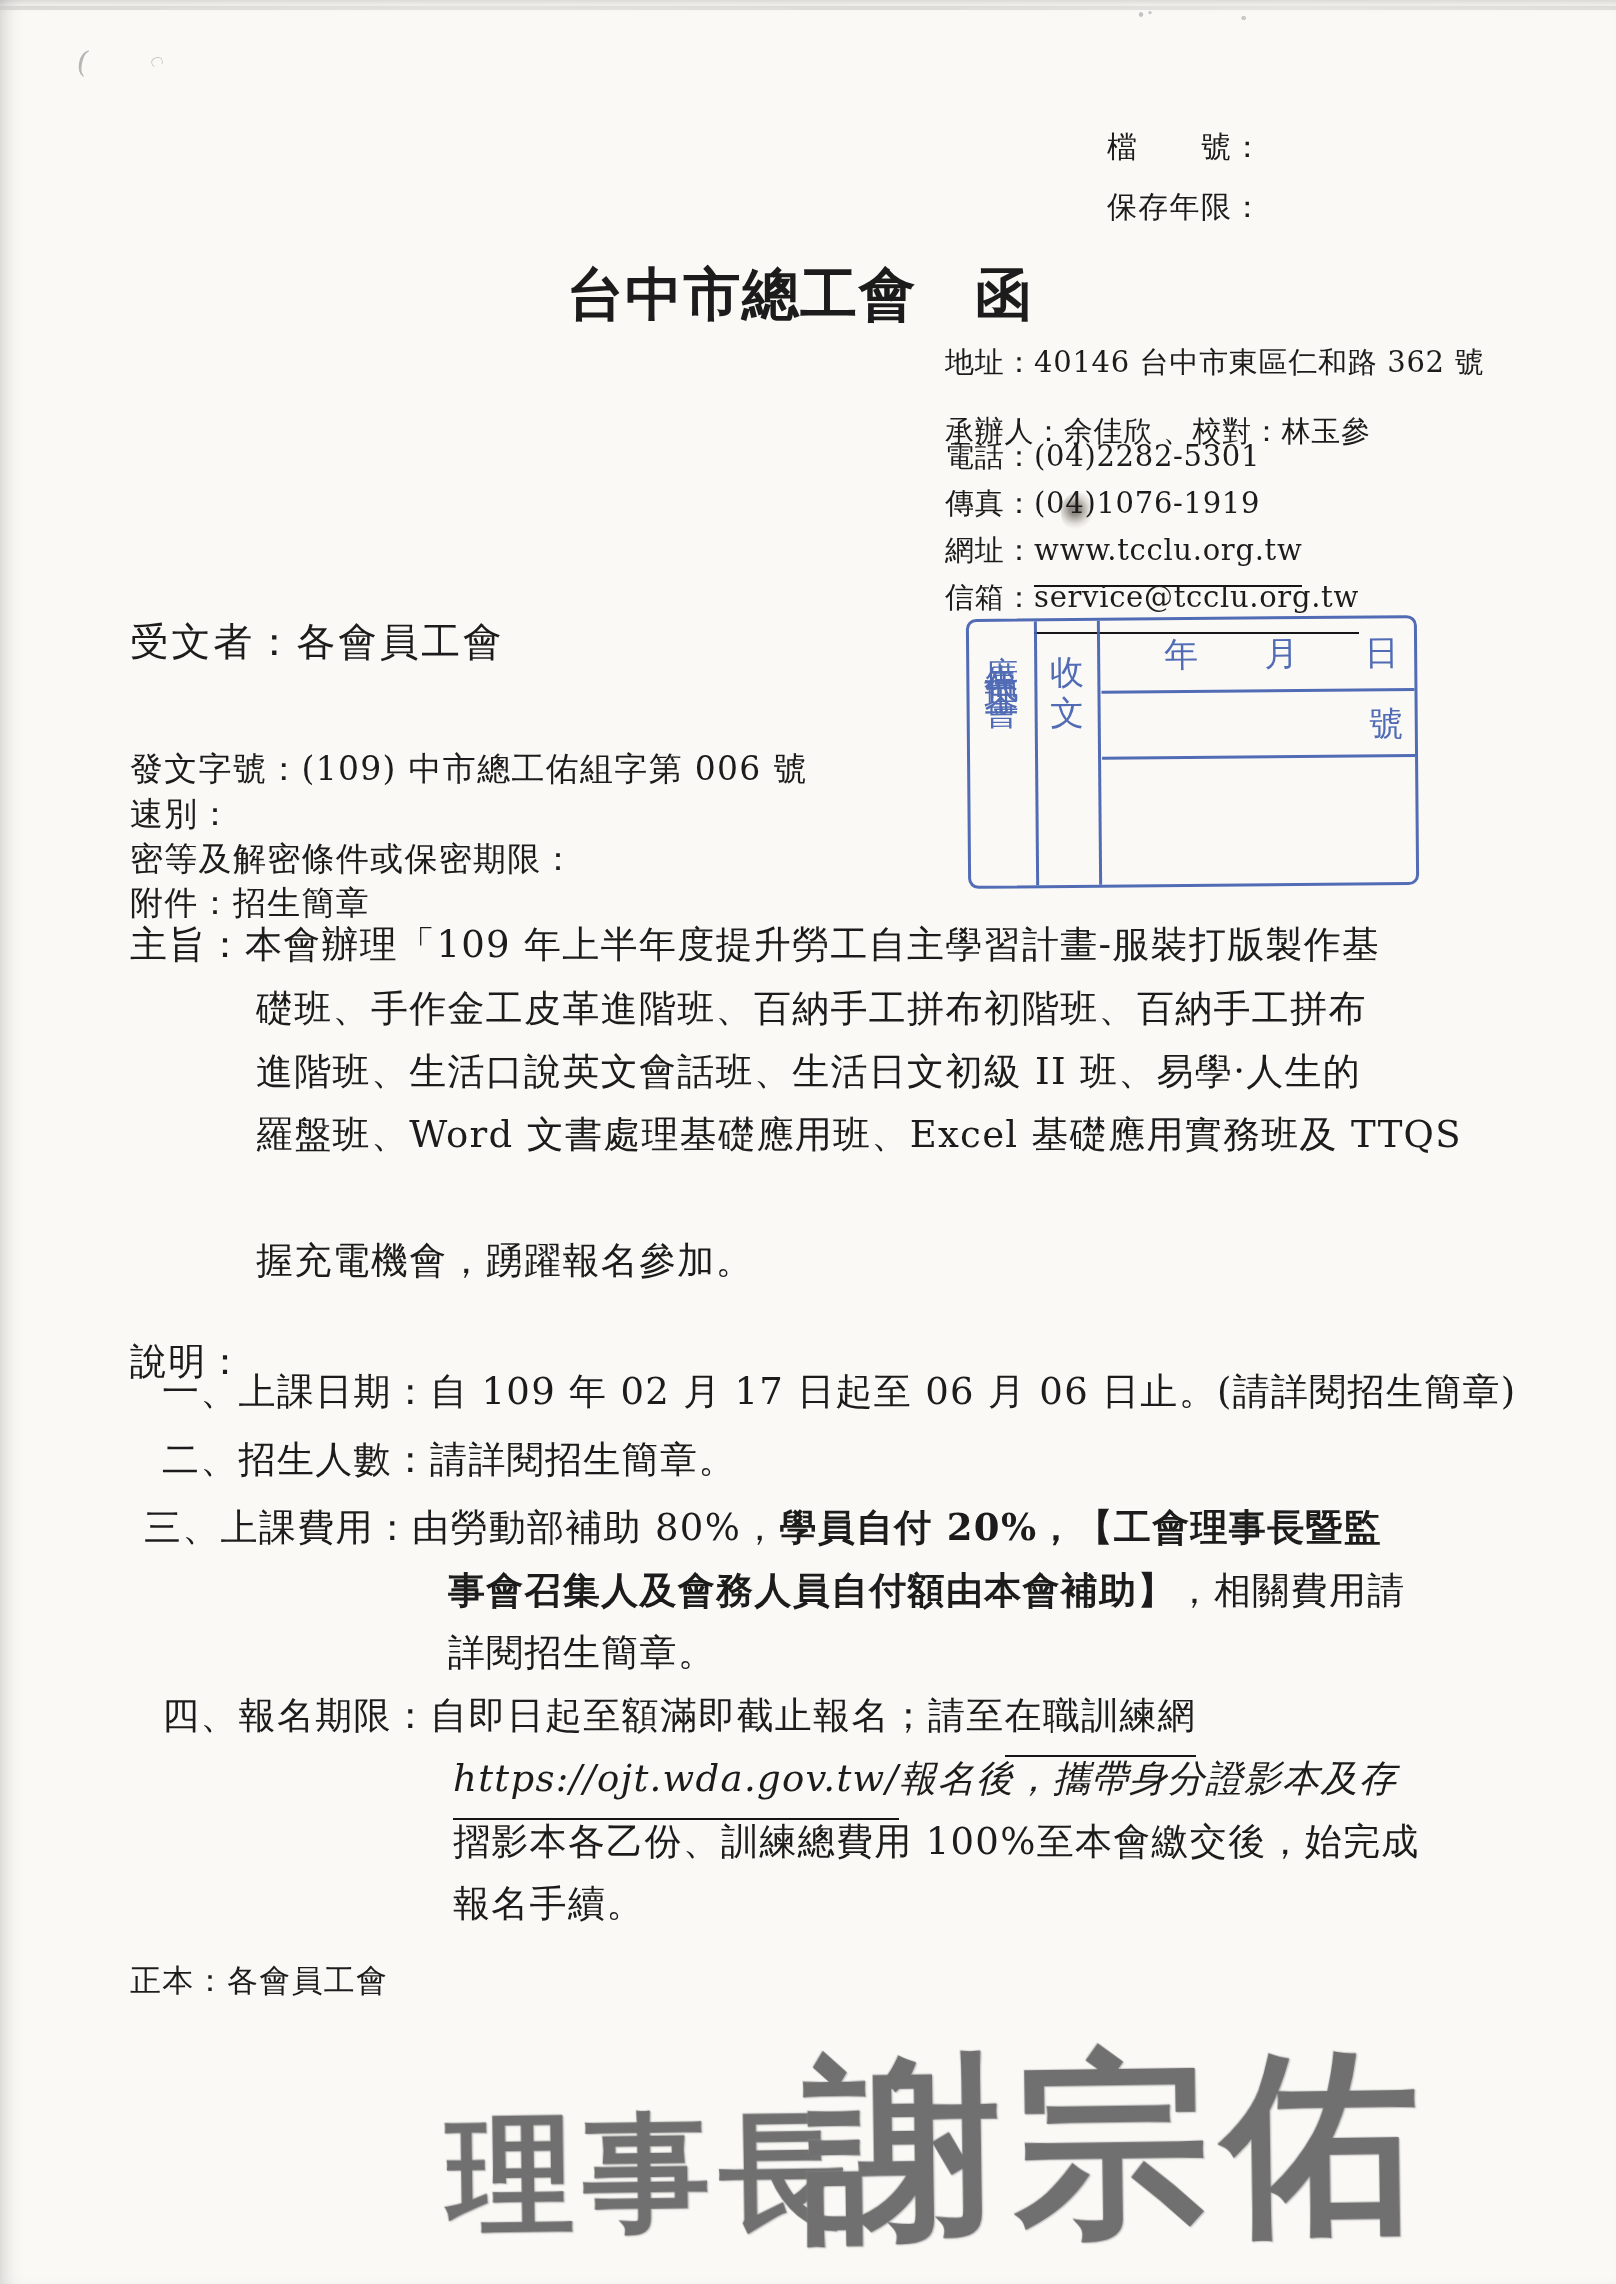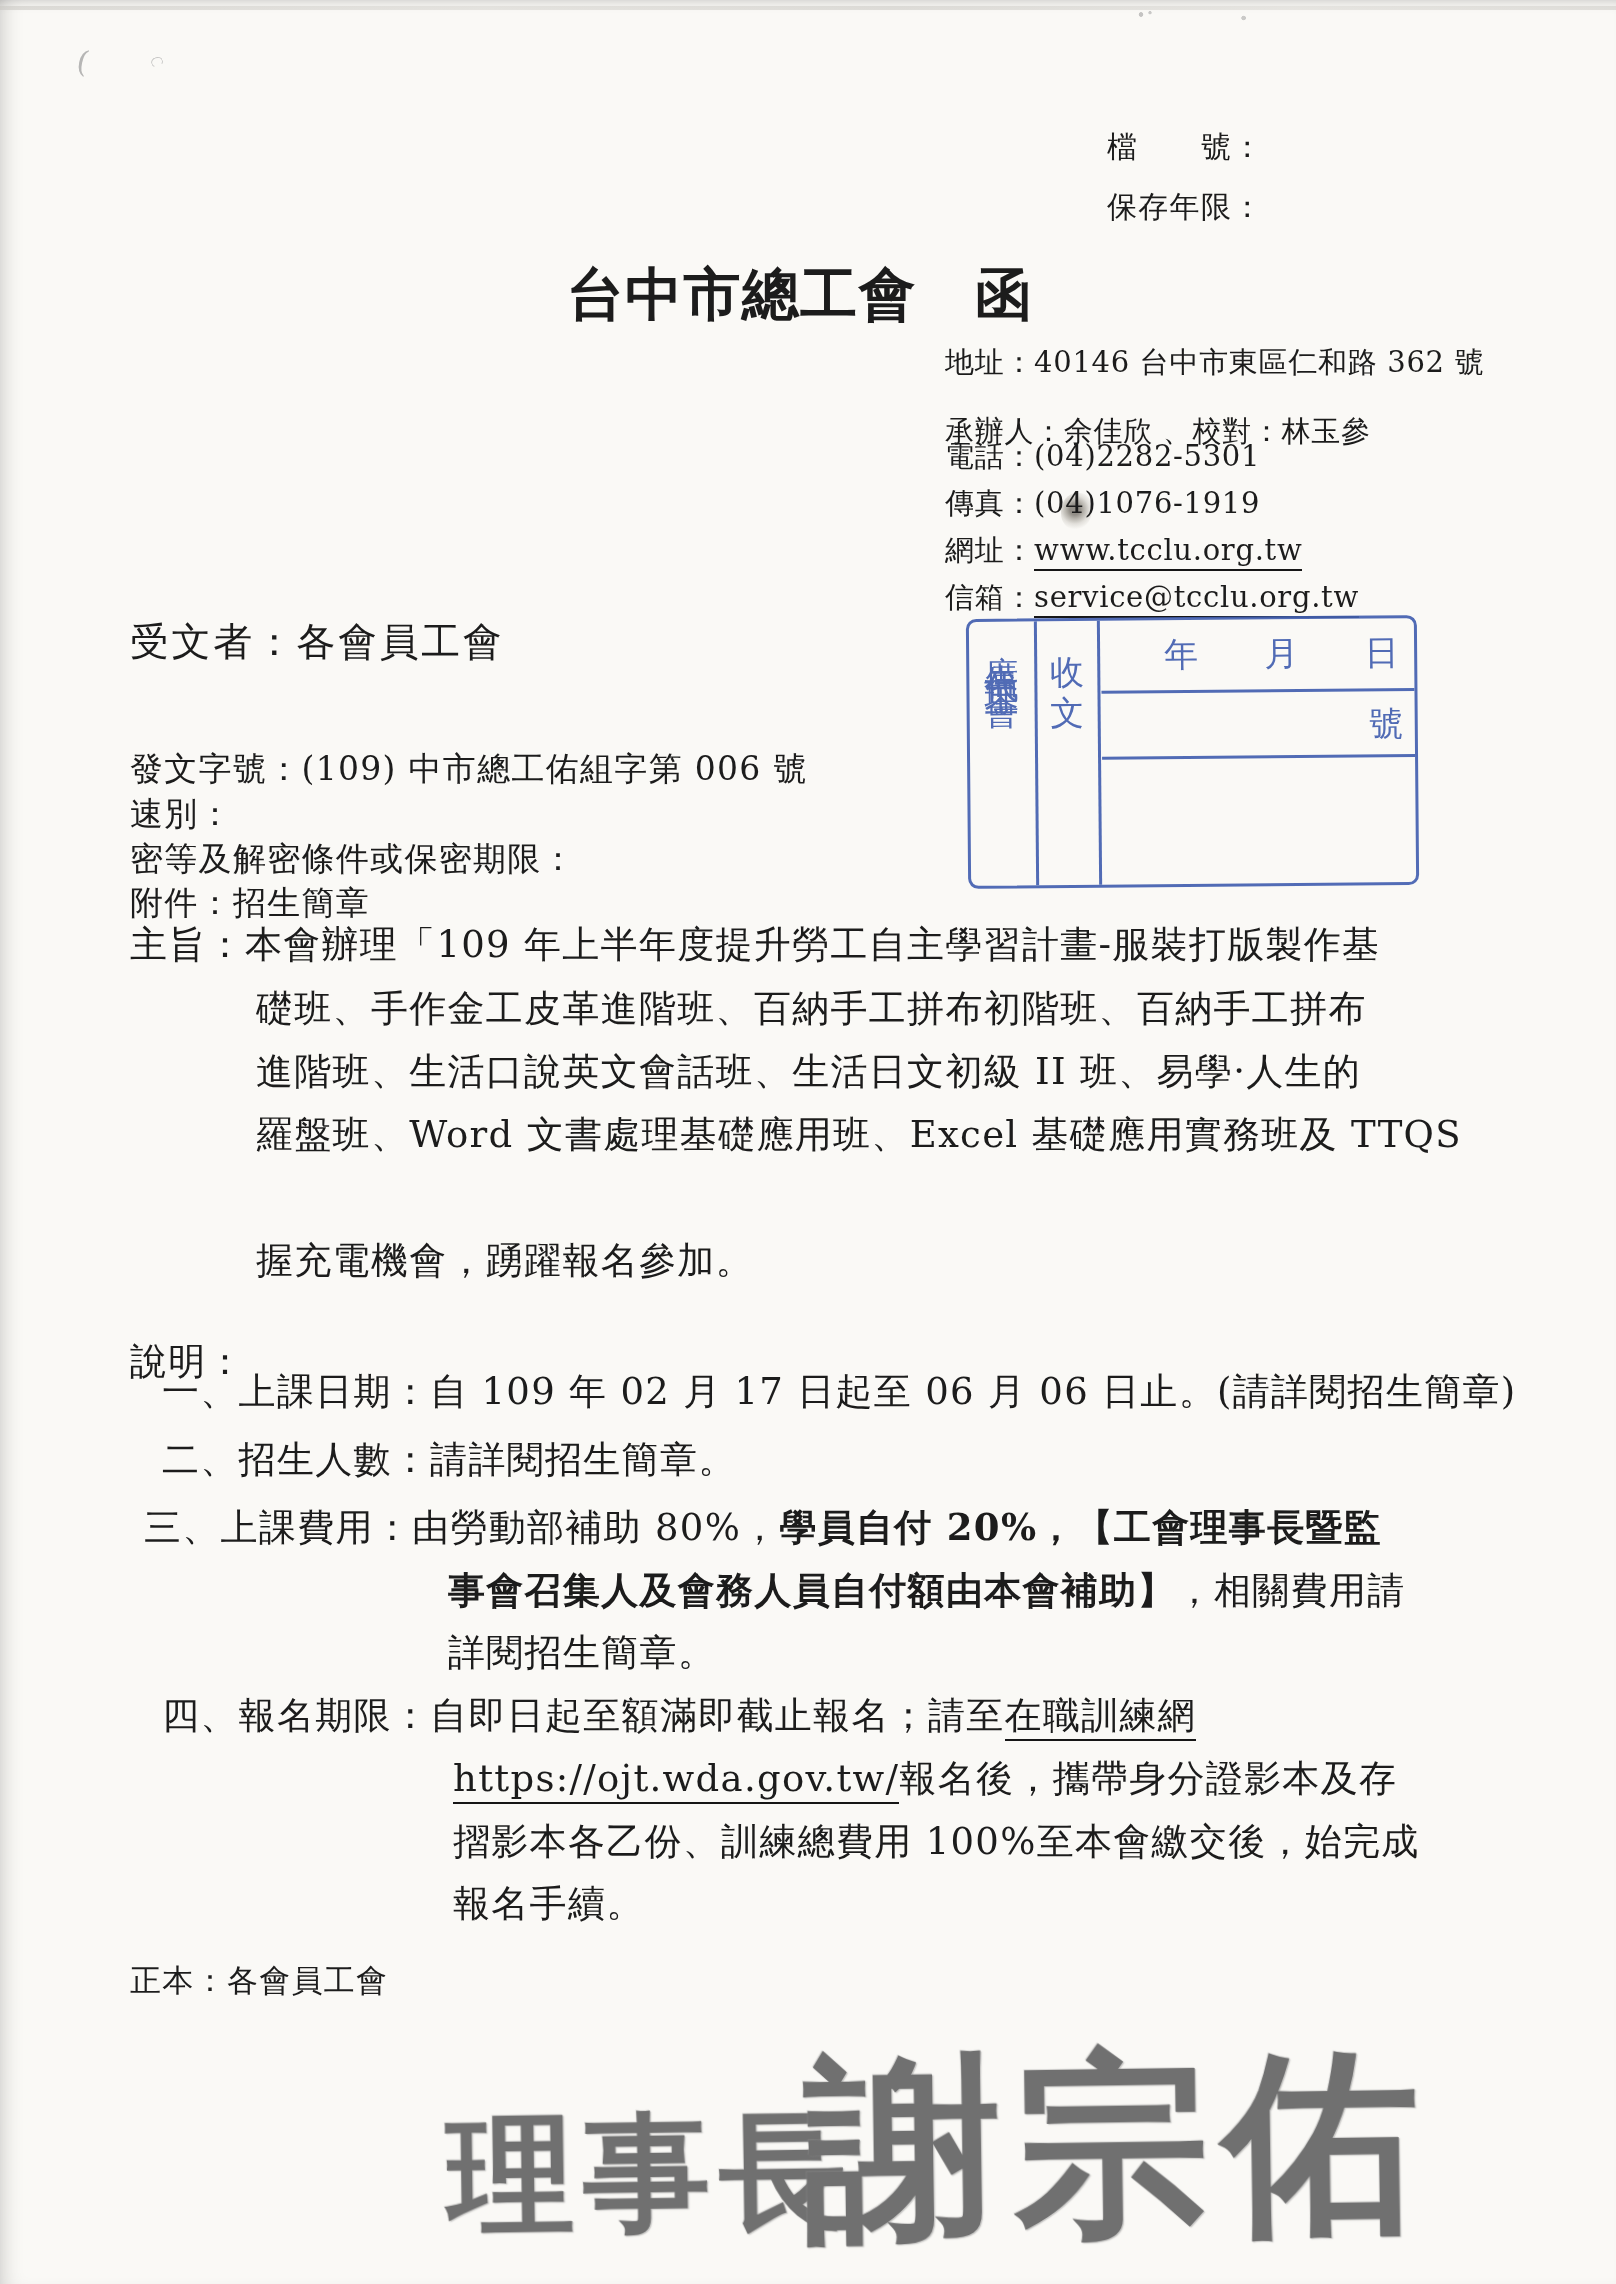--- a/index.html
+++ b/index.html
@@ -13,21 +13,21 @@
     box-shadow: inset 17px 0 22px -15.6px rgba(0,0,0,.20), inset 0 10.4px 13px -10.4px rgba(0,0,0,.22);
   }
   .line{position:absolute;white-space:nowrap;line-height:1.25;}
   .t-hdr{font-size:30px;letter-spacing:1.3px;}
   .t-title{font-size:57px;letter-spacing:1.3px;font-weight:600;}
   .t-contact{font-size:29px;letter-spacing:0.7px;}
   .t-recipient{font-size:39px;letter-spacing:2.6px;}
   .t-meta{font-size:33px;letter-spacing:1.3px;}
   .t-body{font-size:37px;letter-spacing:1.3px;}
   .t-footer{font-size:31px;letter-spacing:1.3px;}
-  .u{border-bottom:2.6px solid #161616;padding-bottom:2px;}
+  .u{border-bottom:2.6px solid #161616;padding-bottom:18px;}
   .b{font-weight:700;}
   
   .stamp{
     position:absolute;left:967px;top:617px;width:451px;height:270px;
     border:3.9px solid #4360b0;border-radius:10.4px;
     color:#4360b0;box-sizing:border-box;
     transform:rotate(-0.5deg);
     opacity:.92;
   }
   .stamp .col1{
@@ -155,21 +155,21 @@
     <span>三、上課費用：由勞動部補助 80%，</span><span class="b">學員自付 20%，【工會理事長暨監</span>
   </div>
   <div class="line t-body" style="left:448px;top:1567px;">
     <span class="b">事會召集人及會務人員自付額由本會補助】</span><span>，相關費用請</span>
   </div>
   <div class="line t-body" style="left:448px;top:1630px;">詳閱招生簡章。</div>
 
   <div class="line t-body" style="left:162px;top:1693px;">
     <span>四、報名期限：自即日起至額滿即截止報名；請至</span><span class="u">在職訓練網</span>
   </div>
-  <div class="line t-body" style="left:453px;top:1756px;">
+  <div class="line t-body" style="left:453px;top:1756px;font-style:italic;">
     <span class="u">https://ojt.wda.gov.tw/</span><span>報名後，攜帶身分證影本及存</span>
   </div>
   <div class="line t-body" style="left:453px;top:1819px;">摺影本各乙份、訓練總費用 100%至本會繳交後，始完成</div>
   <div class="line t-body" style="left:453px;top:1881px;">報名手續。</div>
 
   <div class="line t-footer" style="left:130px;top:1961px;">正本：各會員工會</div>
 
   <div class="sig sig-title" style="left:447px;top:2109px;">理事長</div>
   <div class="sig sig-name" style="left:805px;top:2047px;">謝宗佑</div>
 

